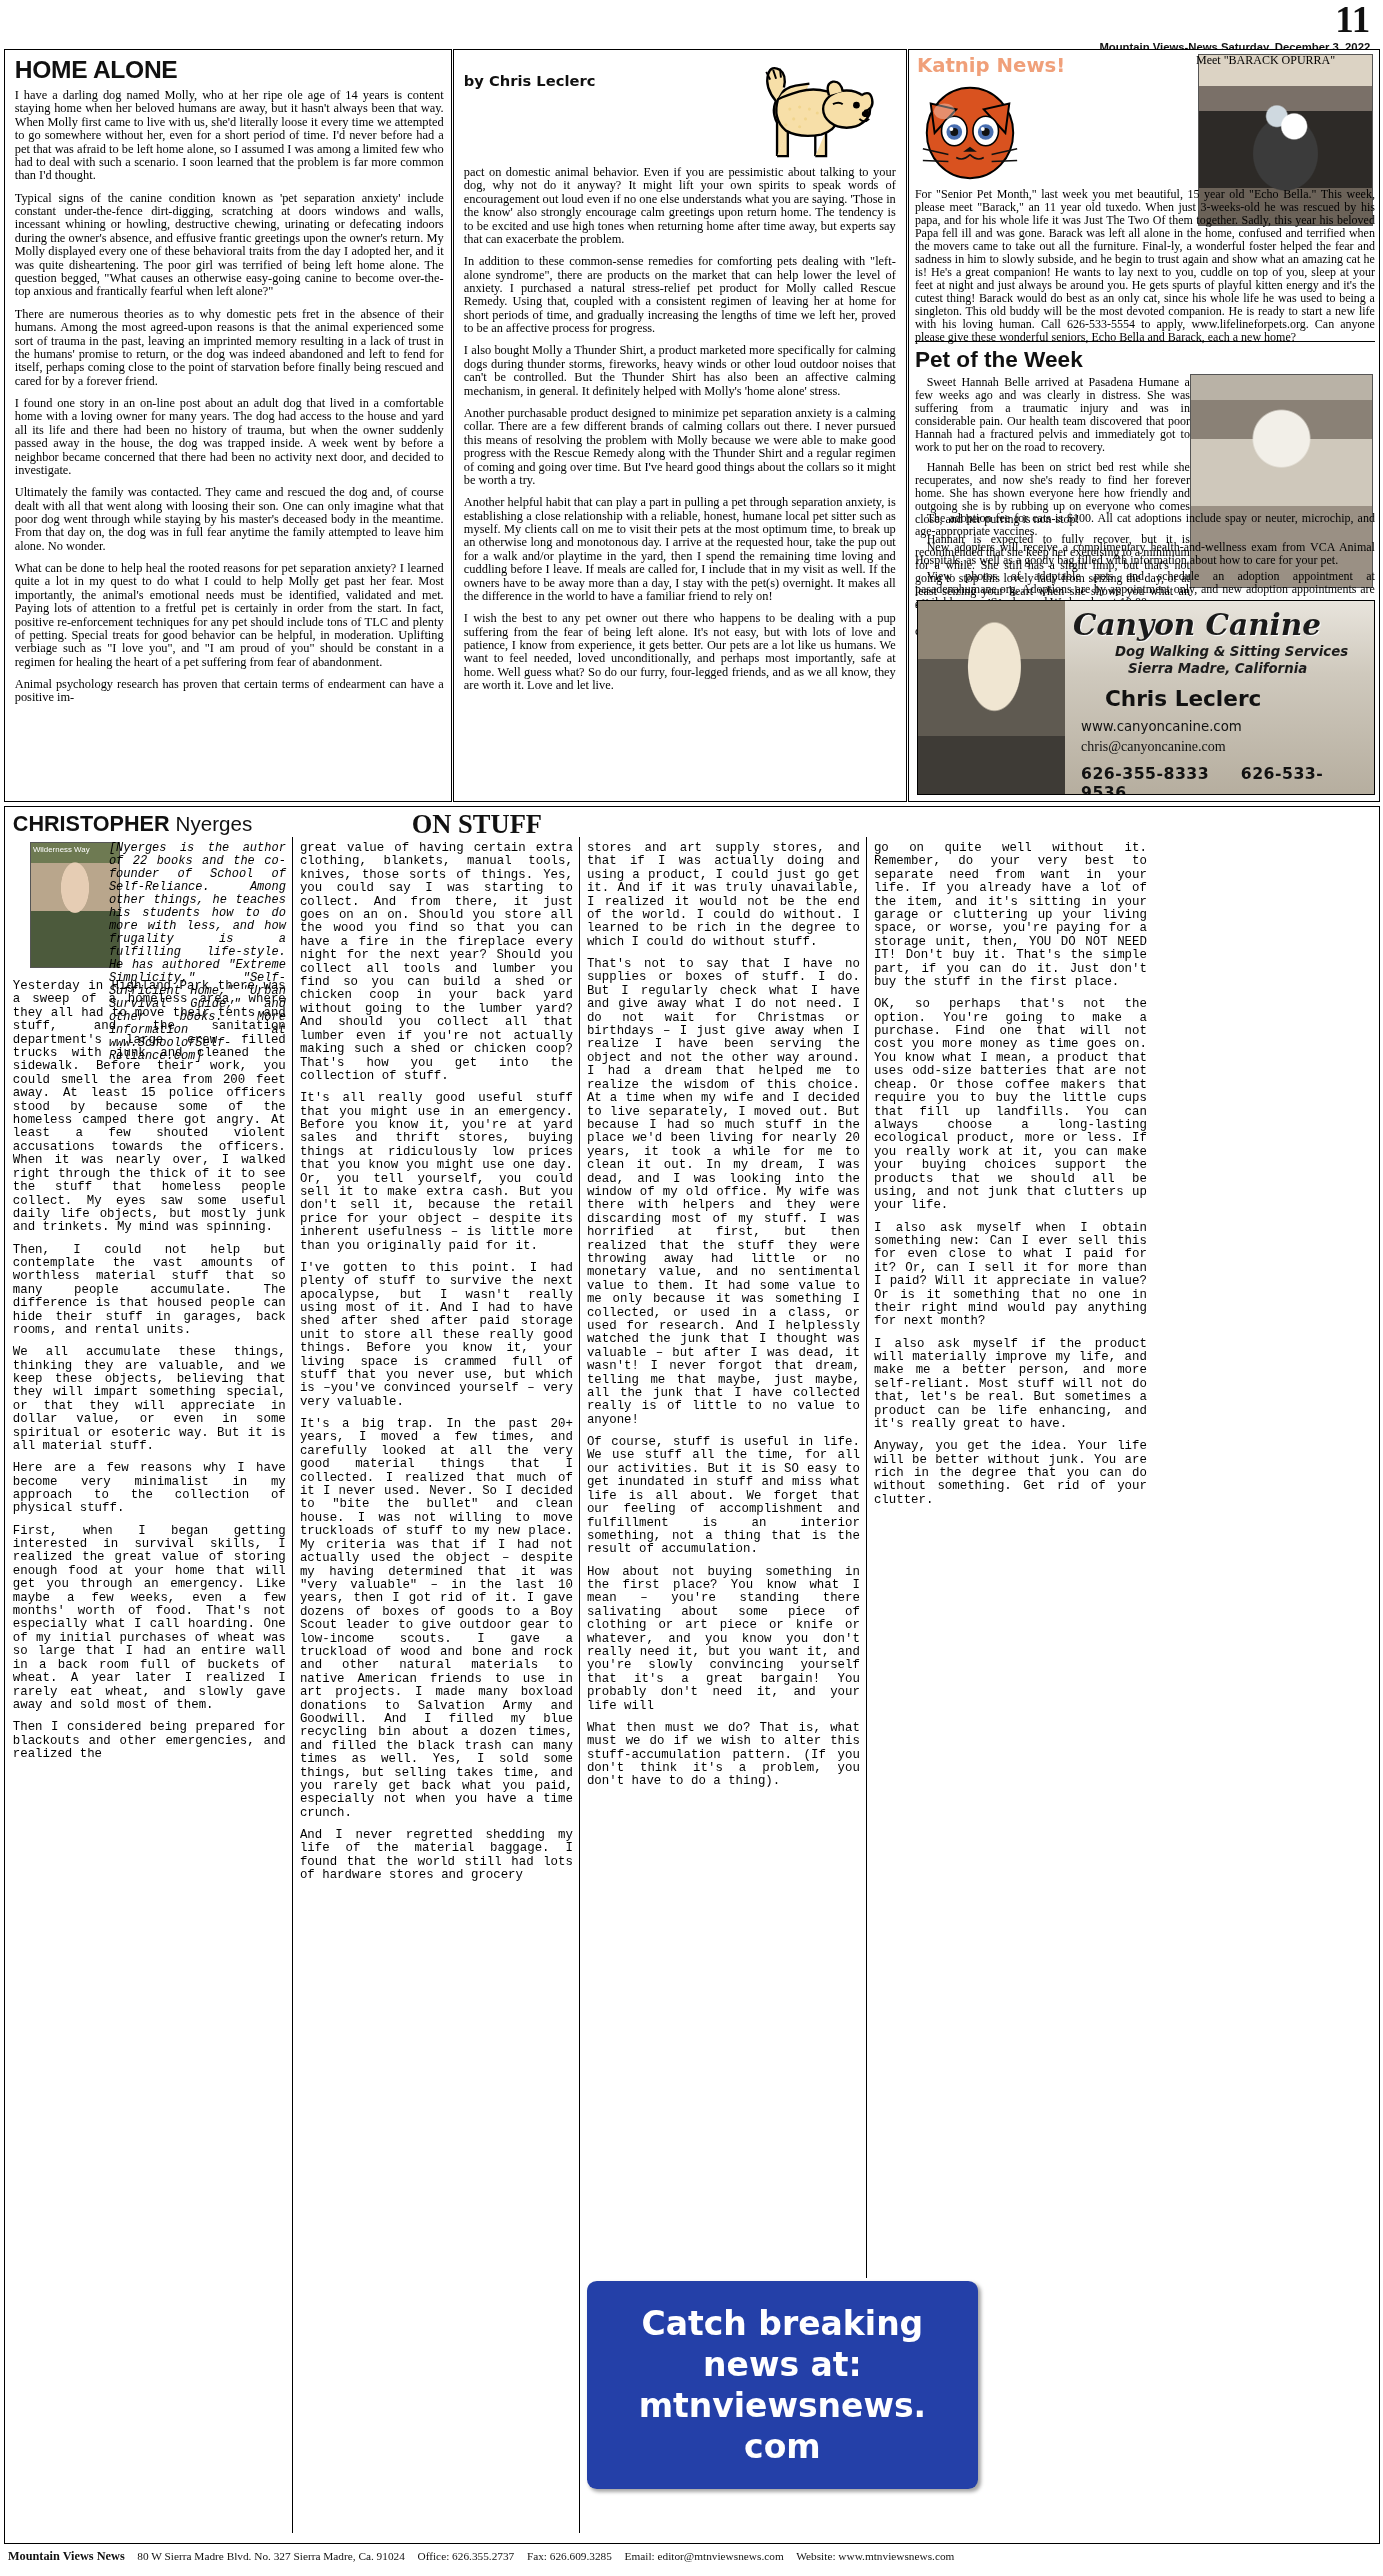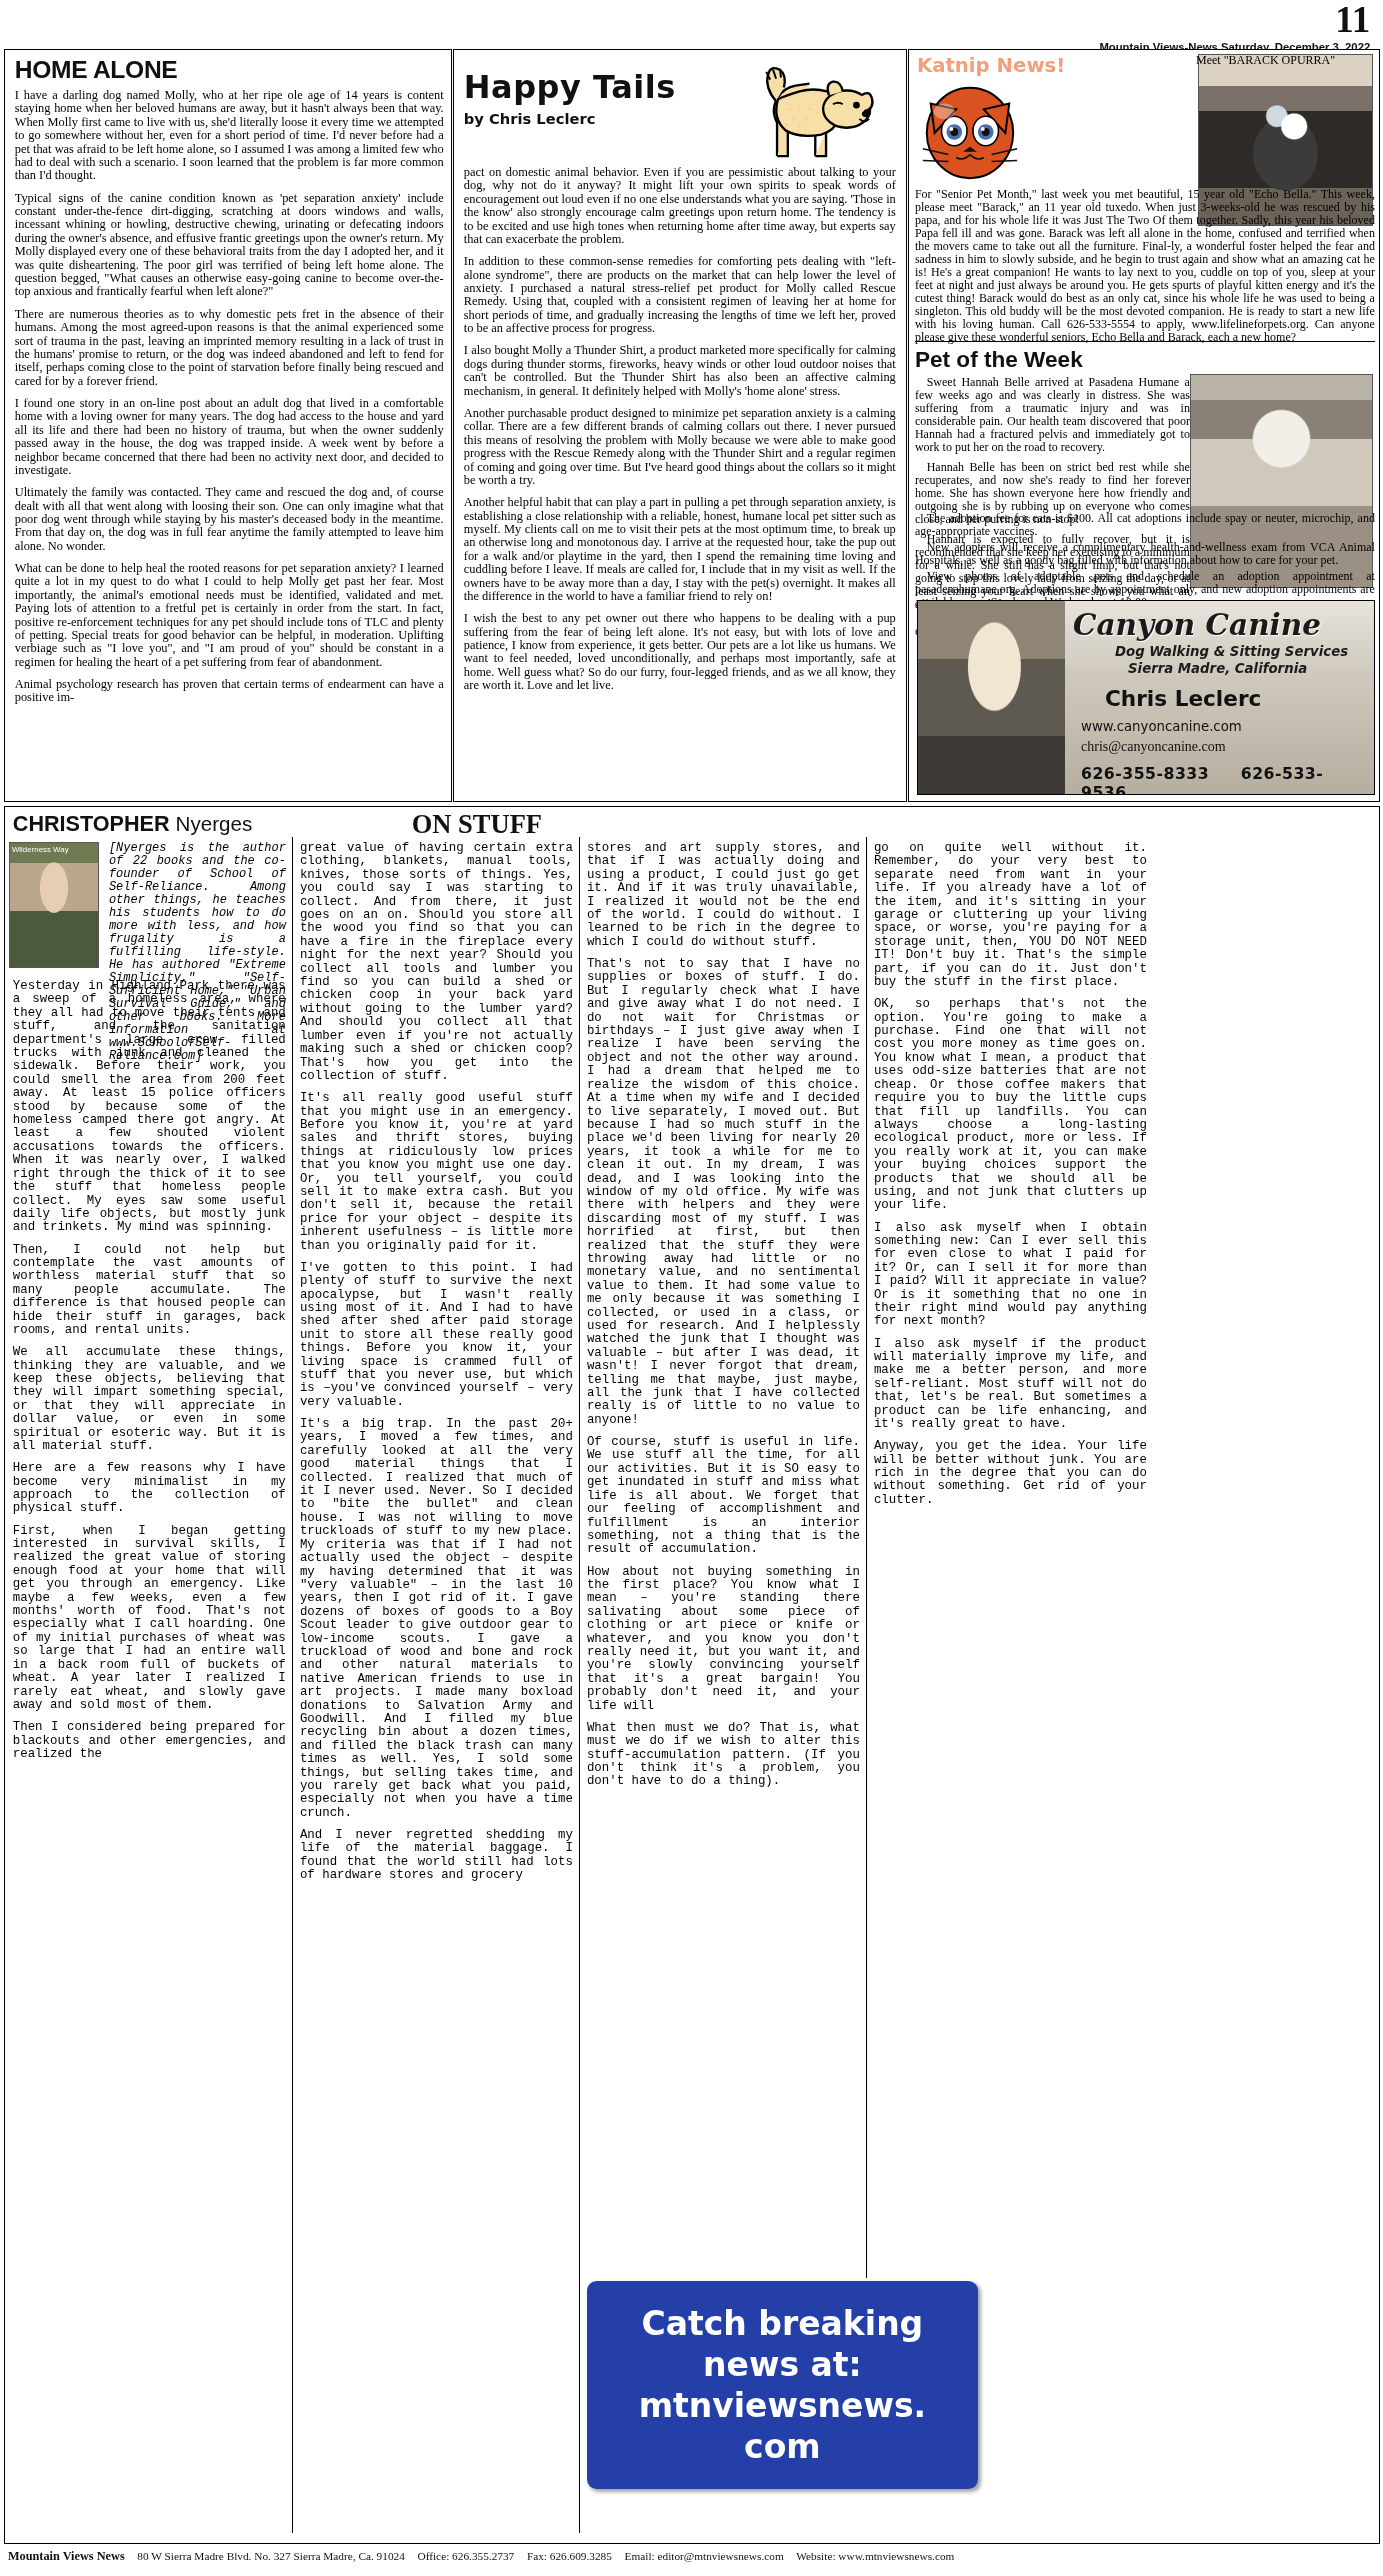--- a/index.html
+++ b/index.html
@@ -157,21 +157,21 @@
     position:absolute;left:7.9px;top:3.9px;
     font-family:"Liberation Sans",sans-serif;font-weight:bold;font-size:21.6px;color:#111;
   }
   .chris-hd .light{font-weight:normal;font-size:20.6px;}
   .onstuff-hd{
     position:absolute;left:295px;top:2px;width:354px;text-align:center;
     font-family:"Liberation Serif",serif;font-weight:bold;font-size:26.5px;color:#111;
   }
 
   
-  #chris-photo{left:4px;top:35px;width:90px;height:126px;}
+  #chris-photo{left:25px;top:35px;width:90px;height:126px;}
   #chris-photo .ph-inner{
     background:
       radial-gradient(ellipse at 50% 36%, #e6cdb4 0 22%, rgba(0,0,0,0) 23%),
       linear-gradient(180deg,#6e7a52 0 16%, #b9a68c 16% 55%, #4c5a3c 55% 100%);
   }
   .chris-cap{
     position:absolute;left:2px;top:2px;width:88px;
     font-family:"Liberation Sans",sans-serif;font-size:7.9px;color:#fff;
   }
   .italic-bio{
@@ -218,21 +218,20 @@
       <p>There are numerous theories as to why domestic pets fret in the absence of their humans. Among the most agreed-upon reasons is that the animal experienced some sort of trauma in the past, leaving an imprinted memory resulting in a lack of trust in the humans' promise to return, or the dog was indeed abandoned and left to fend for itself, perhaps coming close to the point of starvation before finally being rescued and cared for by a forever friend.</p>
       <p>I found one story in an on-line post about an adult dog that lived in a comfortable home with a loving owner for many years. The dog had access to the house and yard all its life and there had been no history of trauma, but when the owner suddenly passed away in the house, the dog was trapped inside. A week went by before a neighbor became concerned that there had been no activity next door, and decided to investigate.</p>
       <p>Ultimately the family was contacted. They came and rescued the dog and, of course dealt with all that went along with loosing their son. One can only imagine what that poor dog went through while staying by his master's deceased body in the meantime. From that day on, the dog was in full fear anytime the family attempted to leave him alone. No wonder.</p>
       <p>What can be done to help heal the rooted reasons for pet separation anxiety? I learned quite a lot in my quest to do what I could to help Molly get past her fear. Most importantly, the animal's emotional needs must be identified, validated and met. Paying lots of attention to a fretful pet is certainly in order from the start. In fact, positive re-enforcement techniques for any pet should include tons of TLC and plenty of petting. Special treats for good behavior can be helpful, in moderation. Uplifting verbiage such as "I love you", and "I am proud of you" should be constant in a regimen for healing the heart of a pet suffering from fear of abandonment.</p>
       <p>Animal psychology research has proven that certain terms of endearment can have a positive im-</p>
     </div>
   </div>
 
   <div class="frame" id="mid-box">
     <div class="ht-wrap">
-      <div class="ht-title">Happy Tails</div>
       <div class="ht-by">by Chris Leclerc</div>
 
       <svg class="dog-svg" width="147" height="102" viewBox="0 0 150 104">
         <g stroke="#000" stroke-width="2.4" fill="#f7dfa8">
           <path d="M47 96 L47 62 Q40 48 48 36 Q54 26 66 24 L80 22"></path>
           <path d="M47 96 L58 96 L58 70"></path>
           <path d="M86 96 L86 66"></path>
           <path d="M86 96 L97 96 L97 70"></path>
           <path d="M46 40 Q34 26 38 12 Q41 3 50 8 Q57 13 54 26"></path>
           <path d="M48 38 Q42 58 56 70 Q70 78 92 74 Q106 70 110 58 L110 44

